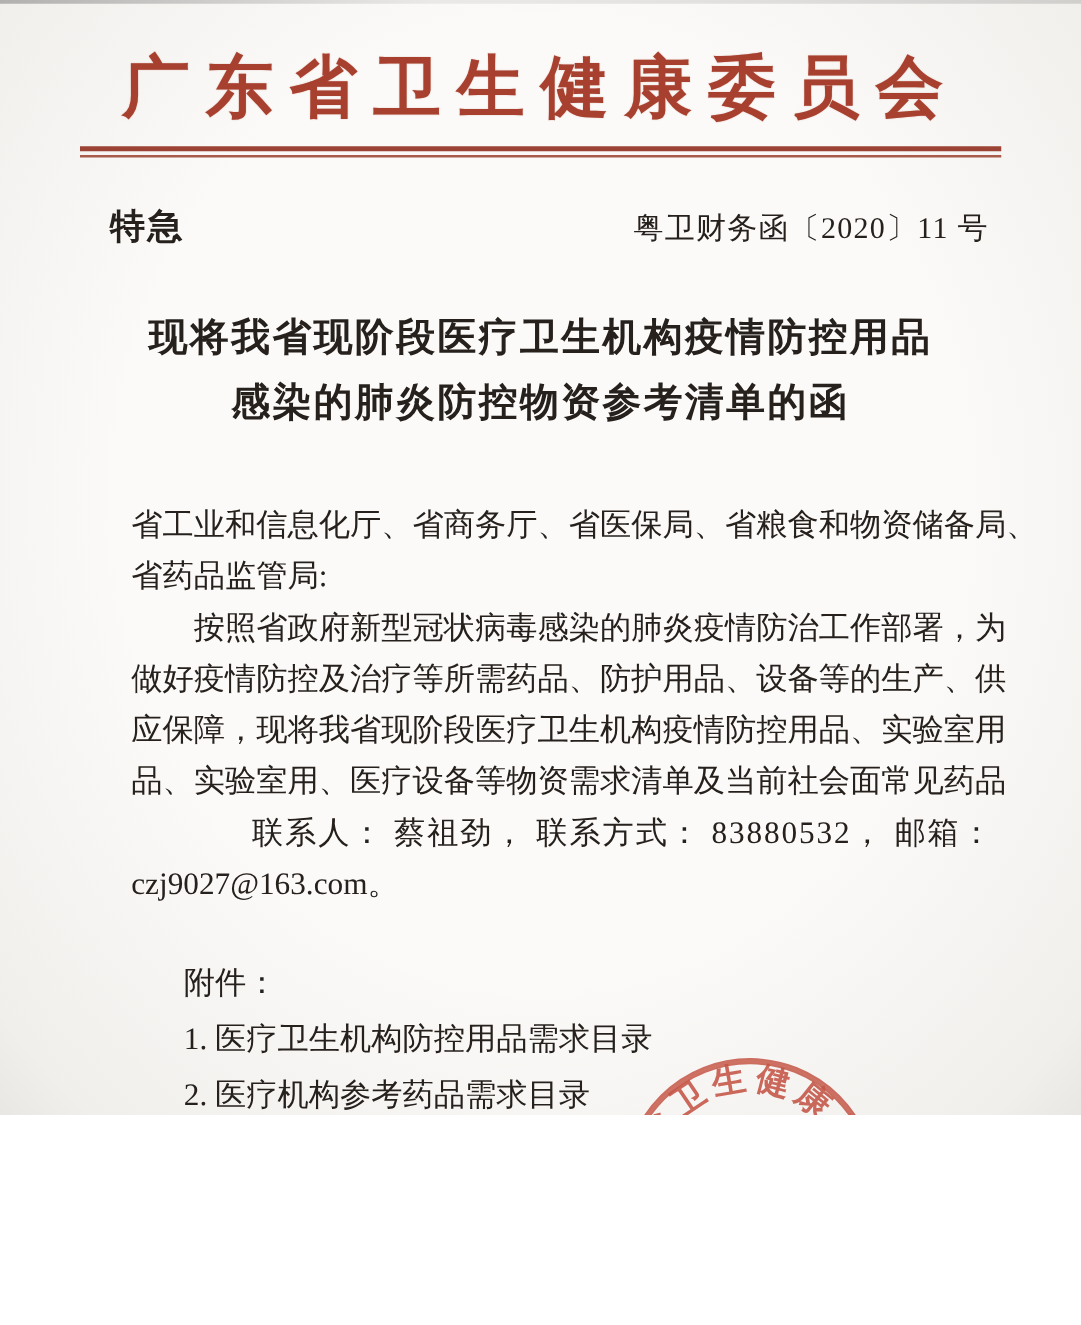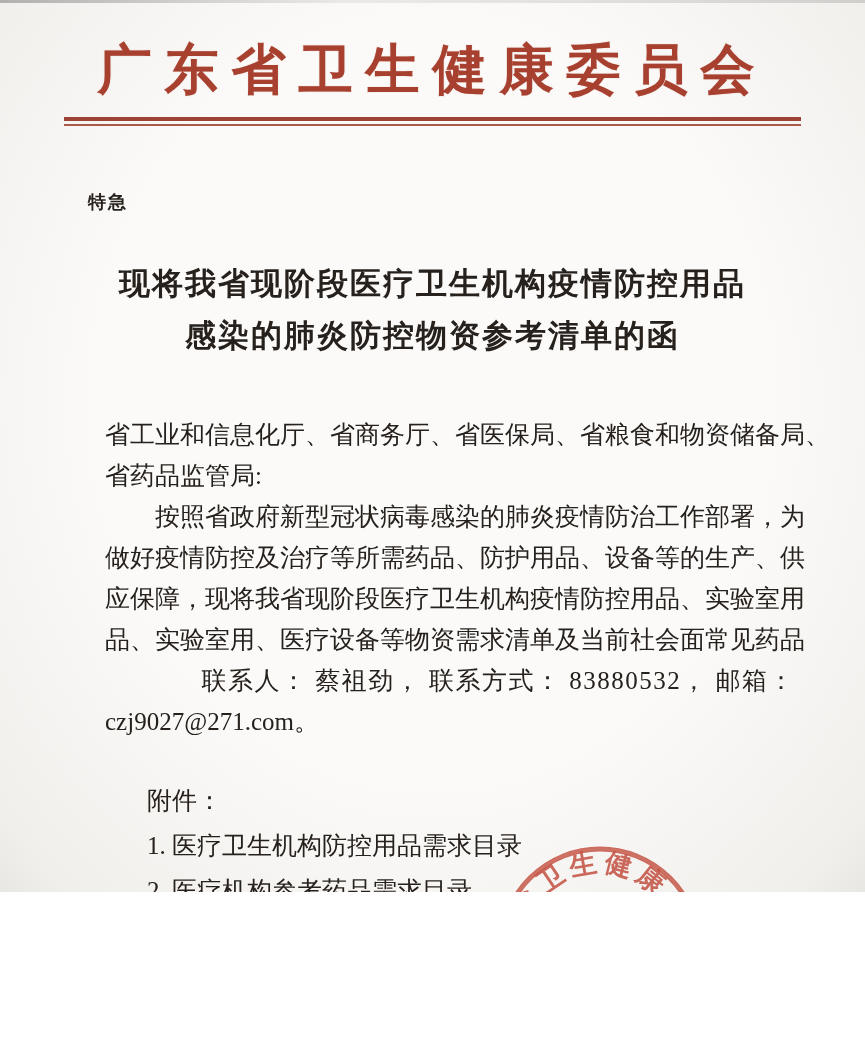--- a/index.html
+++ b/index.html
@@ -25,21 +25,21 @@
     white-space:nowrap;
   }
   .rule-wrap{margin:10px 64px 0;}
   .rule-top{height:4px;background:#9c4336;}
   .rule-bottom{height:2px;background:#a85a4b;margin-top:3px;}
   
   .meta-row{
     display:flex;justify-content:space-between;align-items:baseline;
     margin:36px 74px 0 88px;
   }
-  .urgency{font-family:Liberation Mono, monospace;font-weight:bold;font-size:18px;letter-spacing:2px;margin-top:28px;}
+  .urgency{font-family:Liberation Mono, monospace;font-weight:bold;font-size:28px;letter-spacing:2px;}
   .doc-number{font-size:24px;letter-spacing:1px;}
   
   .title{margin-top:44px;text-align:center;font-weight:bold;font-size:31px;line-height:52px;letter-spacing:2px;}
   
   .body-block{margin:52px 70px 0 85px;font-size:25px;line-height:41px;}
   .body-line{white-space:nowrap;margin-left:20px;}
   .indent{text-indent:2em;text-align:right;}
   .contact{letter-spacing:1.5px;}
   
   .attachments{margin:36px 70px 0 147px;font-size:25px;line-height:45px;}
@@ -66,36 +66,37 @@
 
   <div class="letterhead">广东省卫生健康委员会</div>
 
   <div class="rule-wrap">
     <div class="rule-top"></div>
     <div class="rule-bottom"></div>
   </div>
 
   <div class="meta-row">
     <span class="urgency">特急</span>
+    <span class="doc-number">粤卫财务函〔2020〕11 号</span>
   </div>
 
   <div class="title">
     <div>现将我省现阶段医疗卫生机构疫情防控用品</div>
     <div>感染的肺炎防控物资参考清单的函</div>
   </div>
 
   <div class="body-block">
     <div class="body-line">省工业和信息化厅、省商务厅、省医保局、省粮食和物资储备局、</div>
     <div class="body-line">省药品监管局:</div>
     <div class="body-line indent">按照省政府新型冠状病毒感染的肺炎疫情防治工作部署，为</div>
     <div class="body-line">做好疫情防控及治疗等所需药品、防护用品、设备等的生产、供</div>
     <div class="body-line">应保障，现将我省现阶段医疗卫生机构疫情防控用品、实验室用</div>
     <div class="body-line">品、实验室用、医疗设备等物资需求清单及当前社会面常见药品</div>
     <div class="body-line indent contact">联系人： 蔡祖劲， 联系方式： 83880532， 邮箱：</div>
-    <div class="body-line">czj9027@271.com。</div>
+    <div class="body-line">czj9027@163.com。</div>
   </div>
 
   <div class="attachments">
     <div class="attach-row">
       <span class="attach-label">附件：</span>
       <span class="attach-items">
         <div>1. 医疗卫生机构防控用品需求目录</div>
         <div>2. 医疗机构参考药品需求目录</div>
       </span>
     </div>

